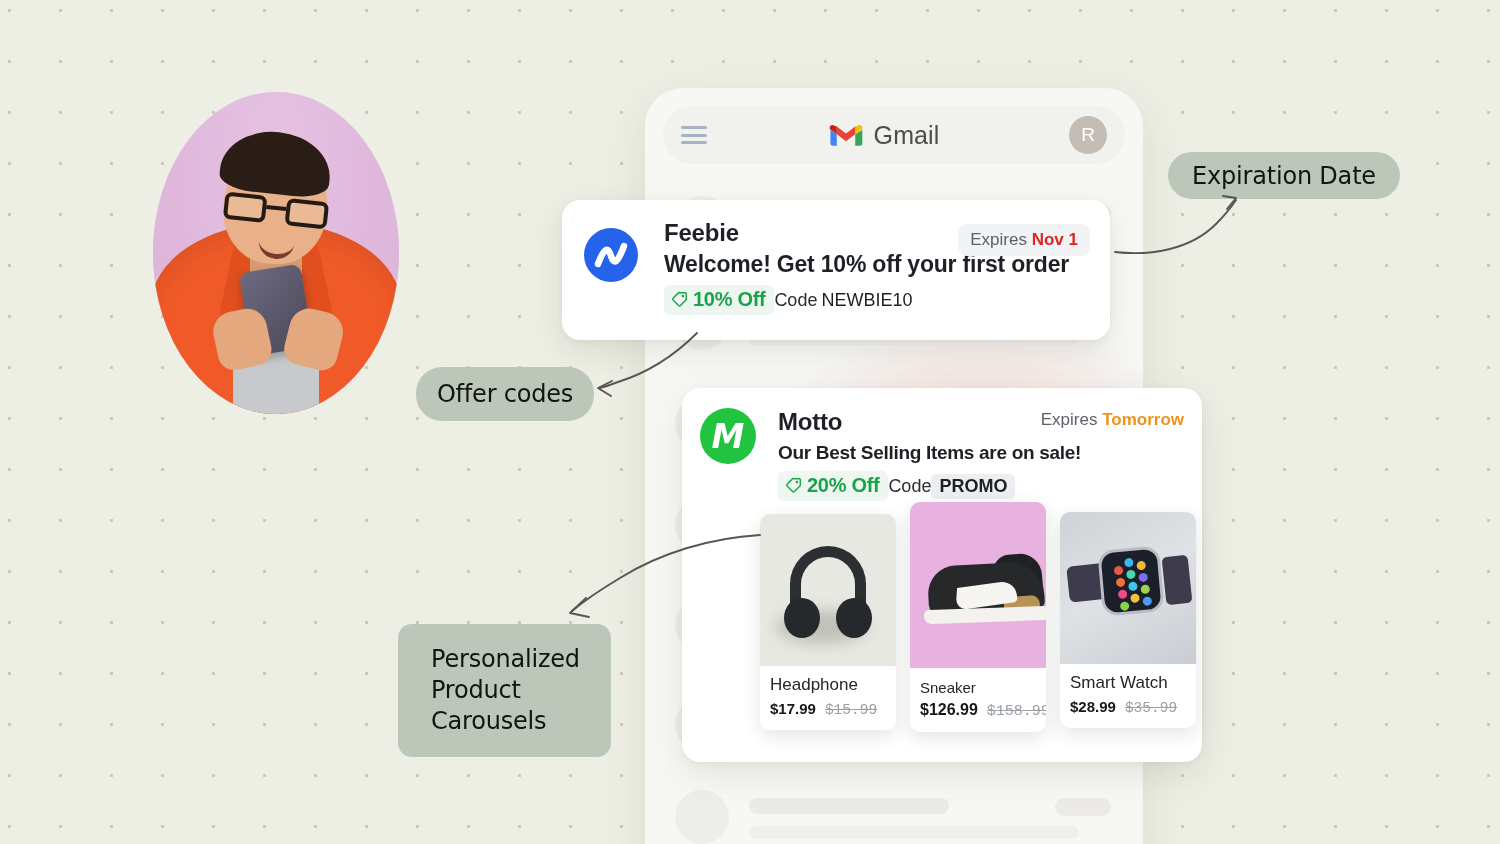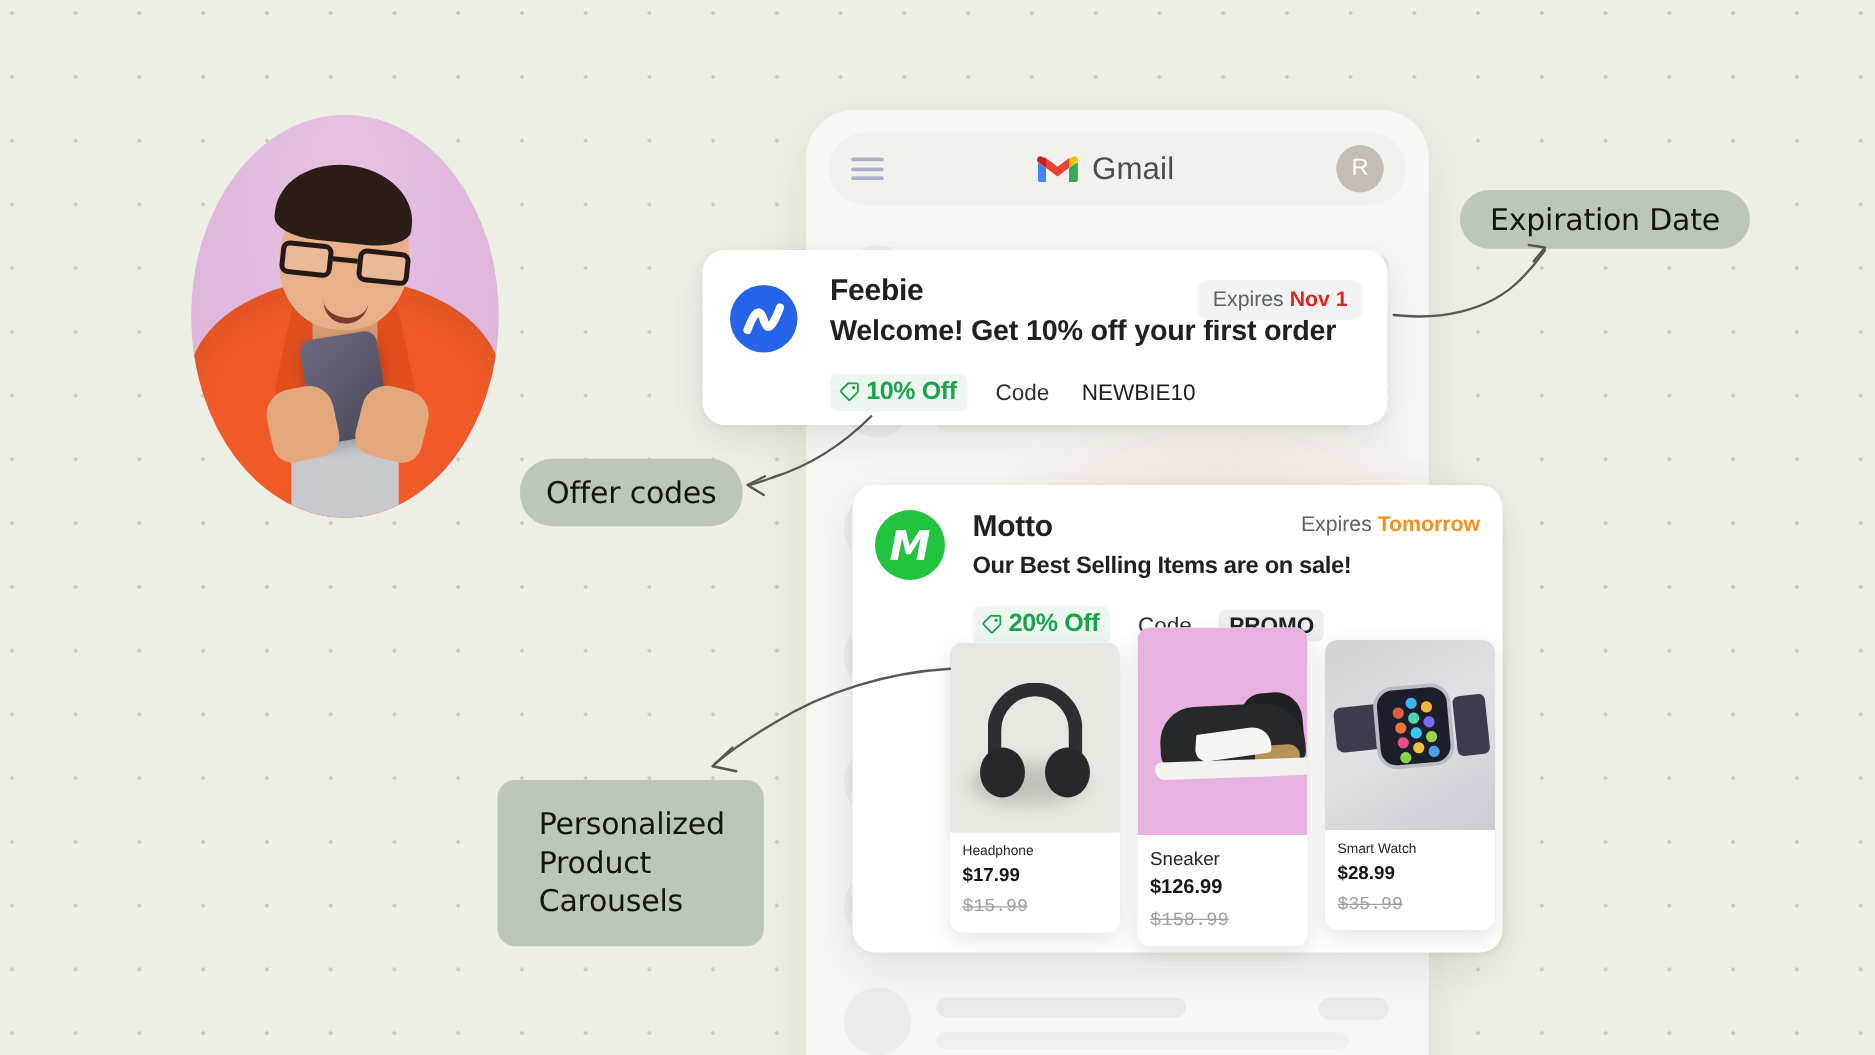--- a/index.html
+++ b/index.html
@@ -296,22 +296,22 @@
   #feebie-subject {
     font-size: 23px;
     font-weight: bold;
     color: #1d2125;
     margin-top: 6px;
     letter-spacing: -.2px;
   }
   .offer-line {
     display: flex;
     align-items: center;
-    gap: 22px;
-    margin-top: 21px;
+    gap: 0;
+    margin-top: 7px;
   }
   .offer-chip {
     display: inline-flex;
     align-items: center;
     gap: 5px;
     background: #edf7f0;
     color: #1aa34a;
     font-size: 20px;
     font-weight: bold;
     padding: 3px 9px 4px 7px;
@@ -402,23 +402,23 @@
     overflow: hidden;
     flex: 0 0 auto;
   }
   .product-card .p-img {
     height: 152px;
     position: relative;
     overflow: hidden;
   }
   .product-card .p-info { padding: 9px 10px 12px; }
   .product-card .p-name {
-    font-size: 11px; color: #22262a; margin-bottom: 5px;
-  }
-  .product-card .p-prices { display: flex; align-items: baseline; gap: 9px; flex-direction: column; }
+    font-size: 17px; color: #22262a; margin-bottom: 5px;
+  }
+  .product-card .p-prices { display: flex; align-items: baseline; gap: 9px; }
   .product-card .p-price { font-size: 15px; font-weight: bold; color: #15181b; }
   .product-card .p-old { font-size: 14.5px; color: #9aa0a6; text-decoration: line-through; font-family: Liberation Mono, monospace; }
 
   
   #pc-headphone { margin-top: 8px; }
   #pc-headphone .p-img { background: #e7e8e1; }
   .hp-band {
     position: absolute; left: 50%; top: 32px; transform: translateX(-50%);
     width: 76px; height: 70px;
     border: 11px solid #2c2f31; border-bottom: none;

